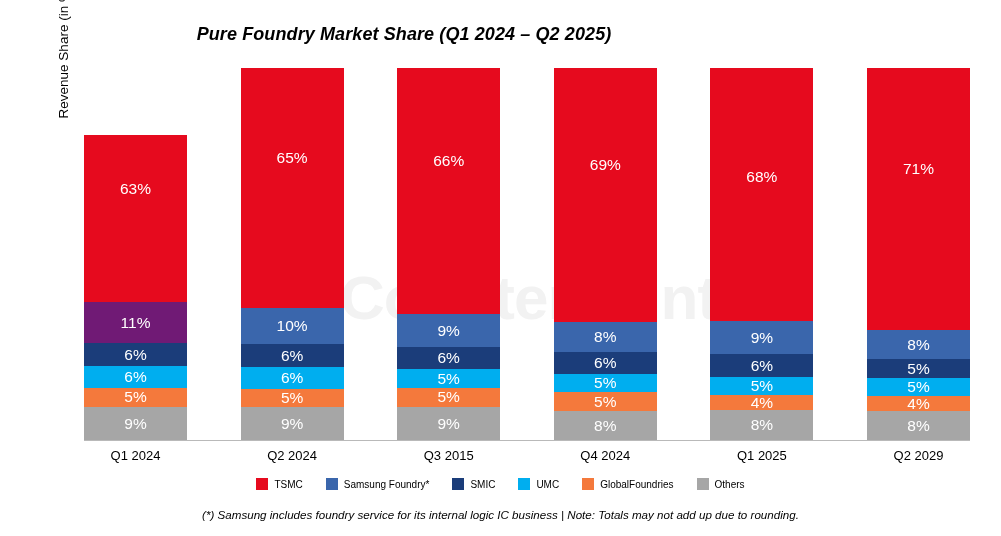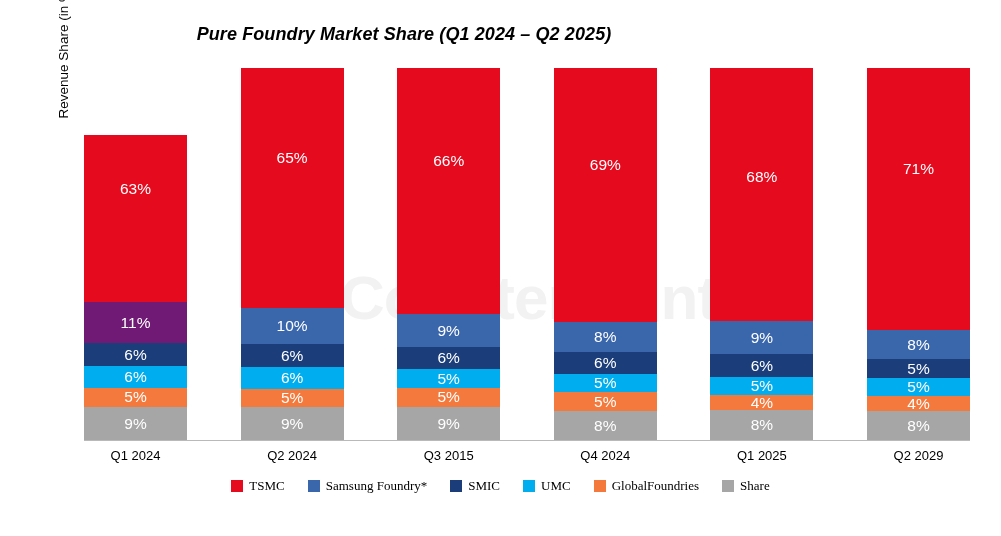--- a/index.html
+++ b/index.html
@@ -91,21 +91,21 @@
   }
 
   
   .legend {
     position: absolute; left: 0; top: 478px; width: 1001px;
     display: flex; justify-content: center; align-items: center;
     gap: 23px; z-index: 3;
   }
   .legend-item { display: flex; align-items: center; gap: 6px; }
   .legend-swatch { width: 12px; height: 12px; display: block; }
-  .legend-text { font-size: 13px; color: #000; white-space: nowrap; font-family: Liberation Serif, serif; }
+  .legend-text { font-size: 10px; color: #000; white-space: nowrap; }
 
   
   .footnote {
     position: absolute; left: 0; top: 508px; width: 1001px;
     text-align: center;
     font-size: 11.6px; font-style: italic; color: #000;
     z-index: 3;
   }
 </style>
 </head>
@@ -273,18 +273,19 @@
       <div class="legend-item">
         <span class="legend-swatch" style="background: rgb(0, 174, 239);"></span>
         <span class="legend-text">UMC</span>
       </div>
       <div class="legend-item">
         <span class="legend-swatch" style="background: rgb(244, 121, 60);"></span>
         <span class="legend-text">GlobalFoundries</span>
       </div>
       <div class="legend-item">
         <span class="legend-swatch" style="background: rgb(166, 166, 166);"></span>
-        <span class="legend-text">Share</span>
+        <span class="legend-text">Others</span>
       </div>
     </div>
 
+  <div class="footnote">(*) Samsung includes foundry service for its internal logic IC business | Note: Totals may not add up due to rounding.</div>
 
 </div>
 
 </body></html>

